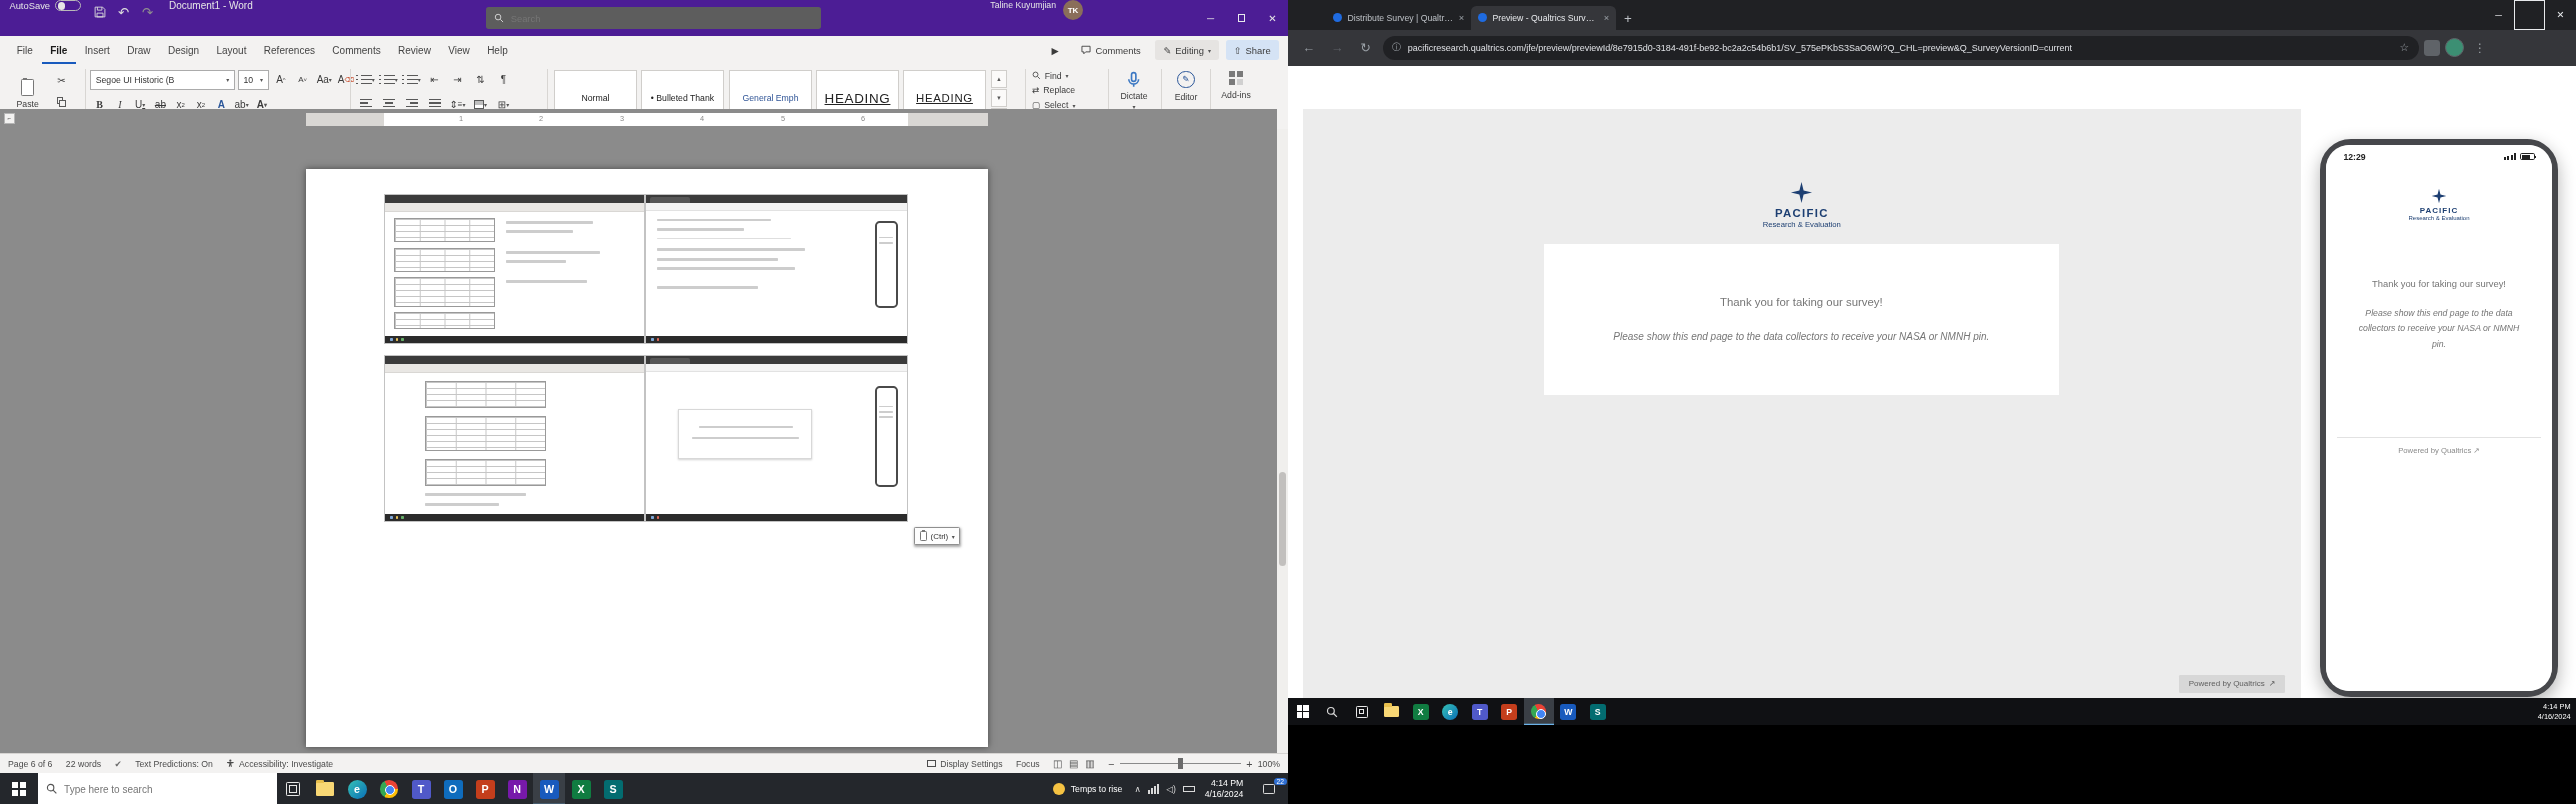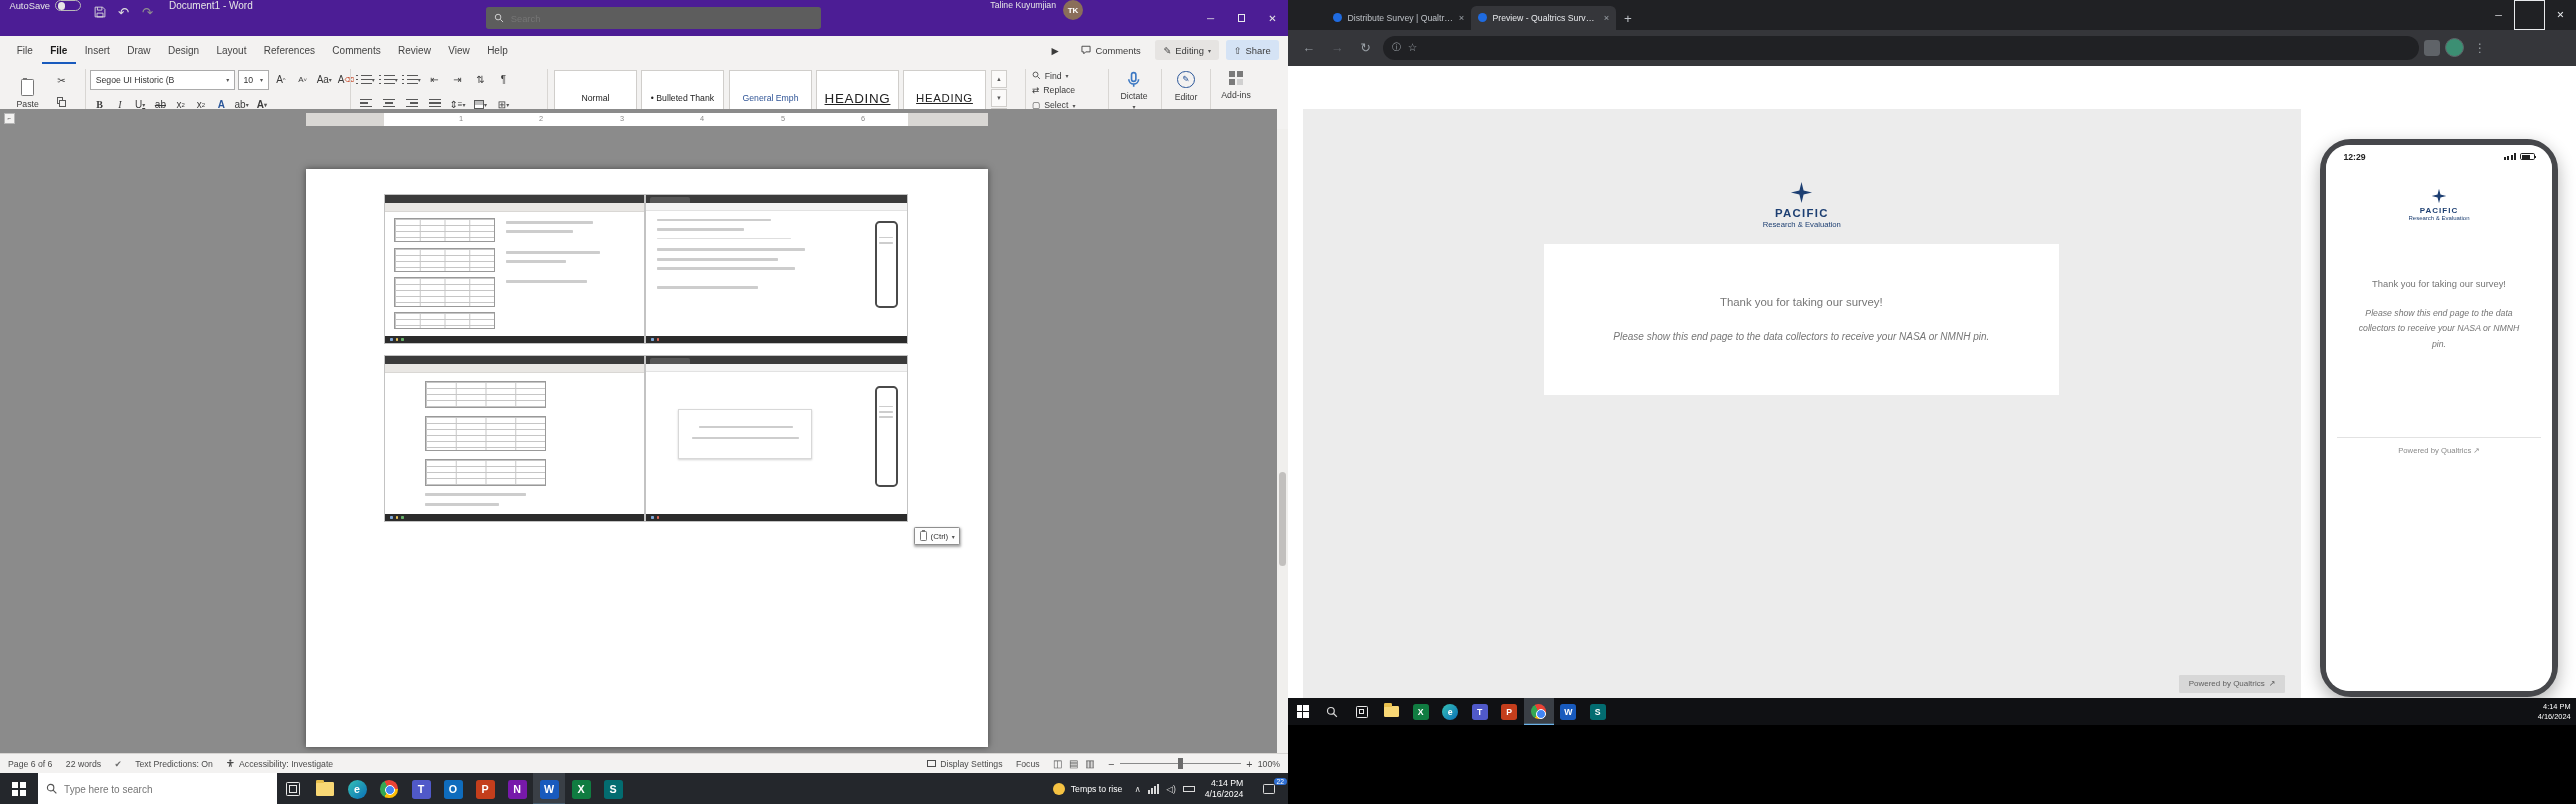--- a/index.html
+++ b/index.html
@@ -651,20 +651,21 @@
         <span>✕</span>
       </div>
     </div>
 
     <div class="urlrow">
       <span class="navico">←</span>
       <span class="navico" style="color:#5f6368">→</span>
       <span class="navico">↻</span>
       <div class="omni">
         <span style="color:#9aa0a6">ⓘ</span>
+        <span class="url">pacificresearch.qualtrics.com/jfe/preview/previewId/8e7915d0-3184-491f-be92-bc2a2c54b6b1/SV_575ePKbS3SaO6Wi?Q_CHL=preview&amp;Q_SurveyVersionID=current</span>
         <span style="color:#9aa0a6;font-size:10.7px">☆</span>
       </div>
       <span class="ext"></span>
       <span class="cavatar"></span>
       <span style="color:#9aa0a6;font-size:12px;padding:0 4px">⋮</span>
     </div>
 
 
     <div class="qcontent">
 

